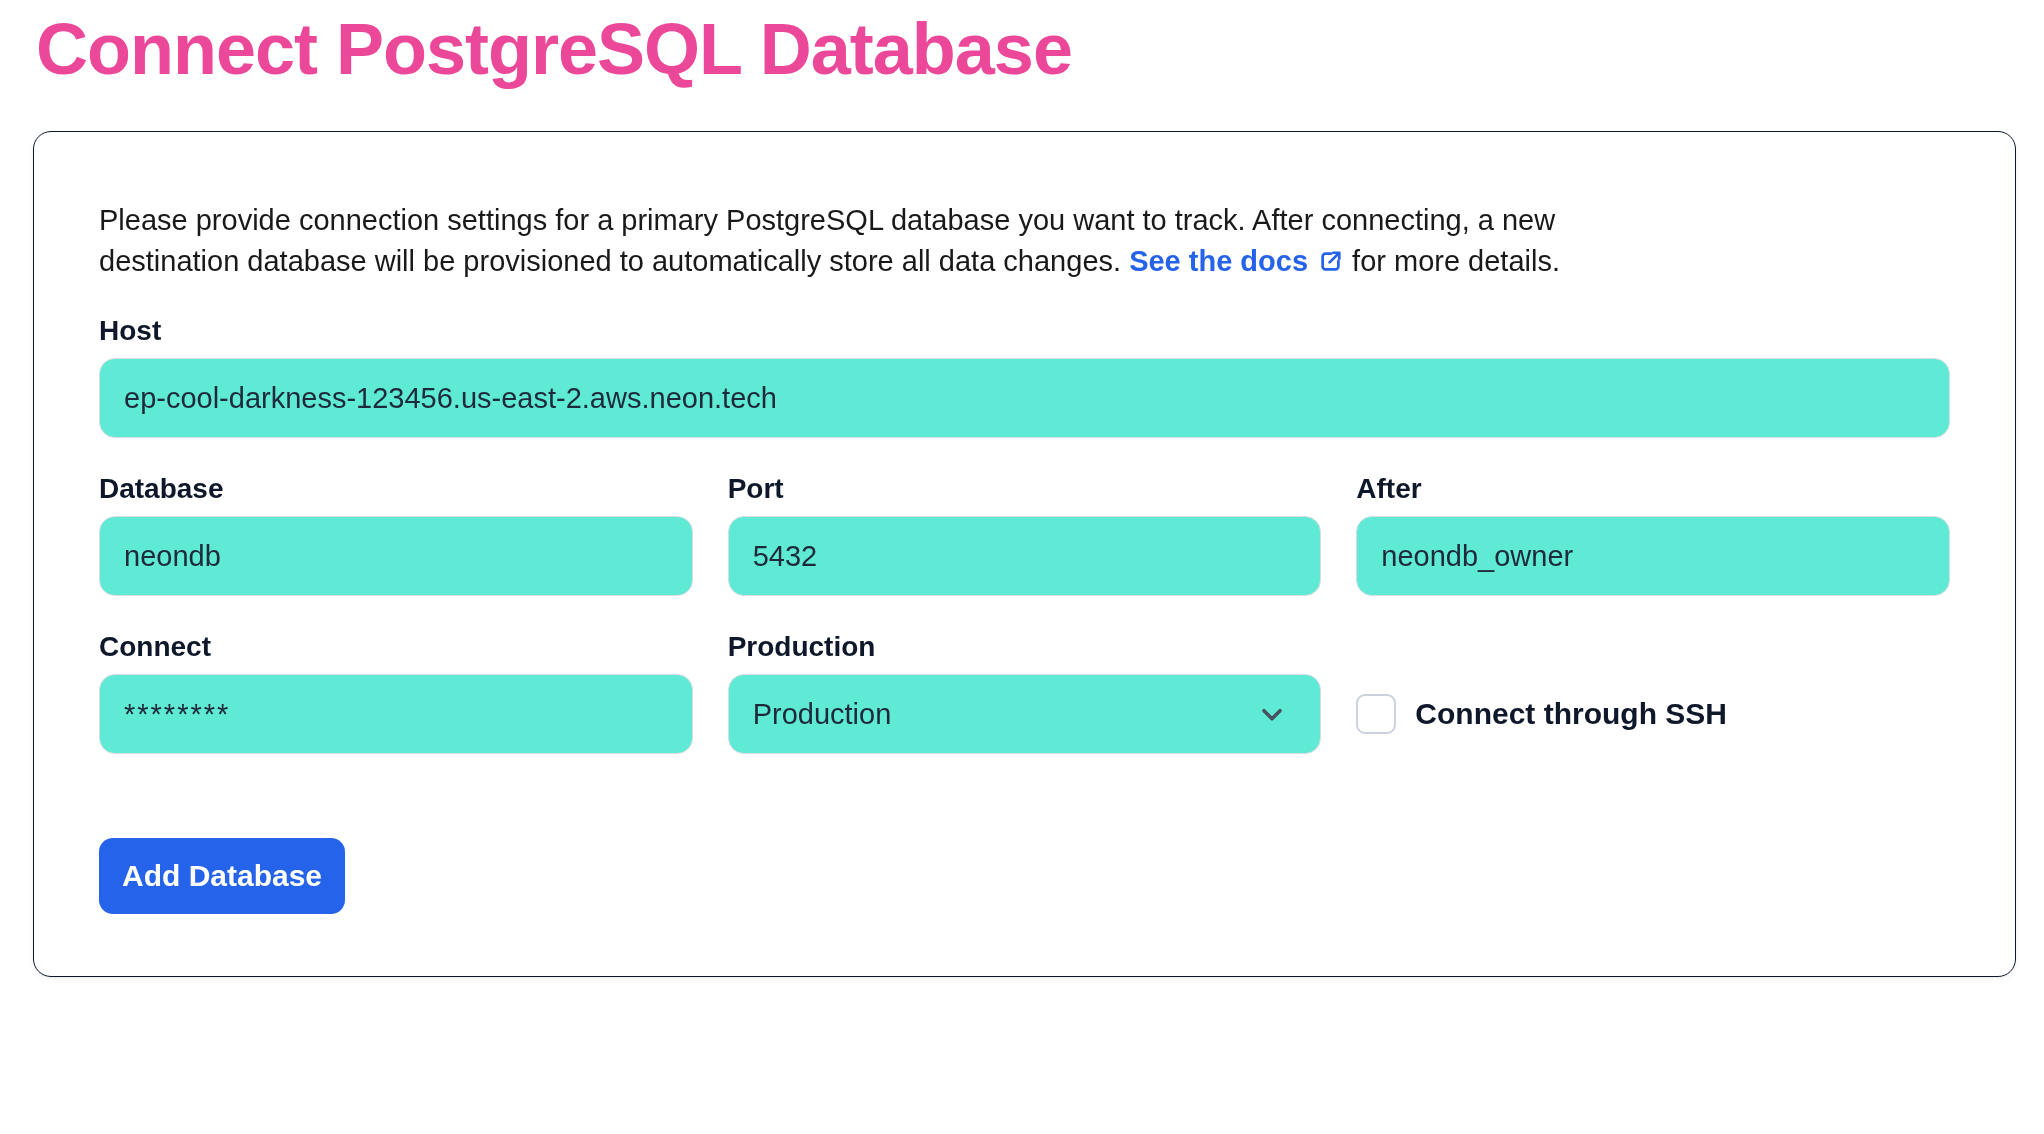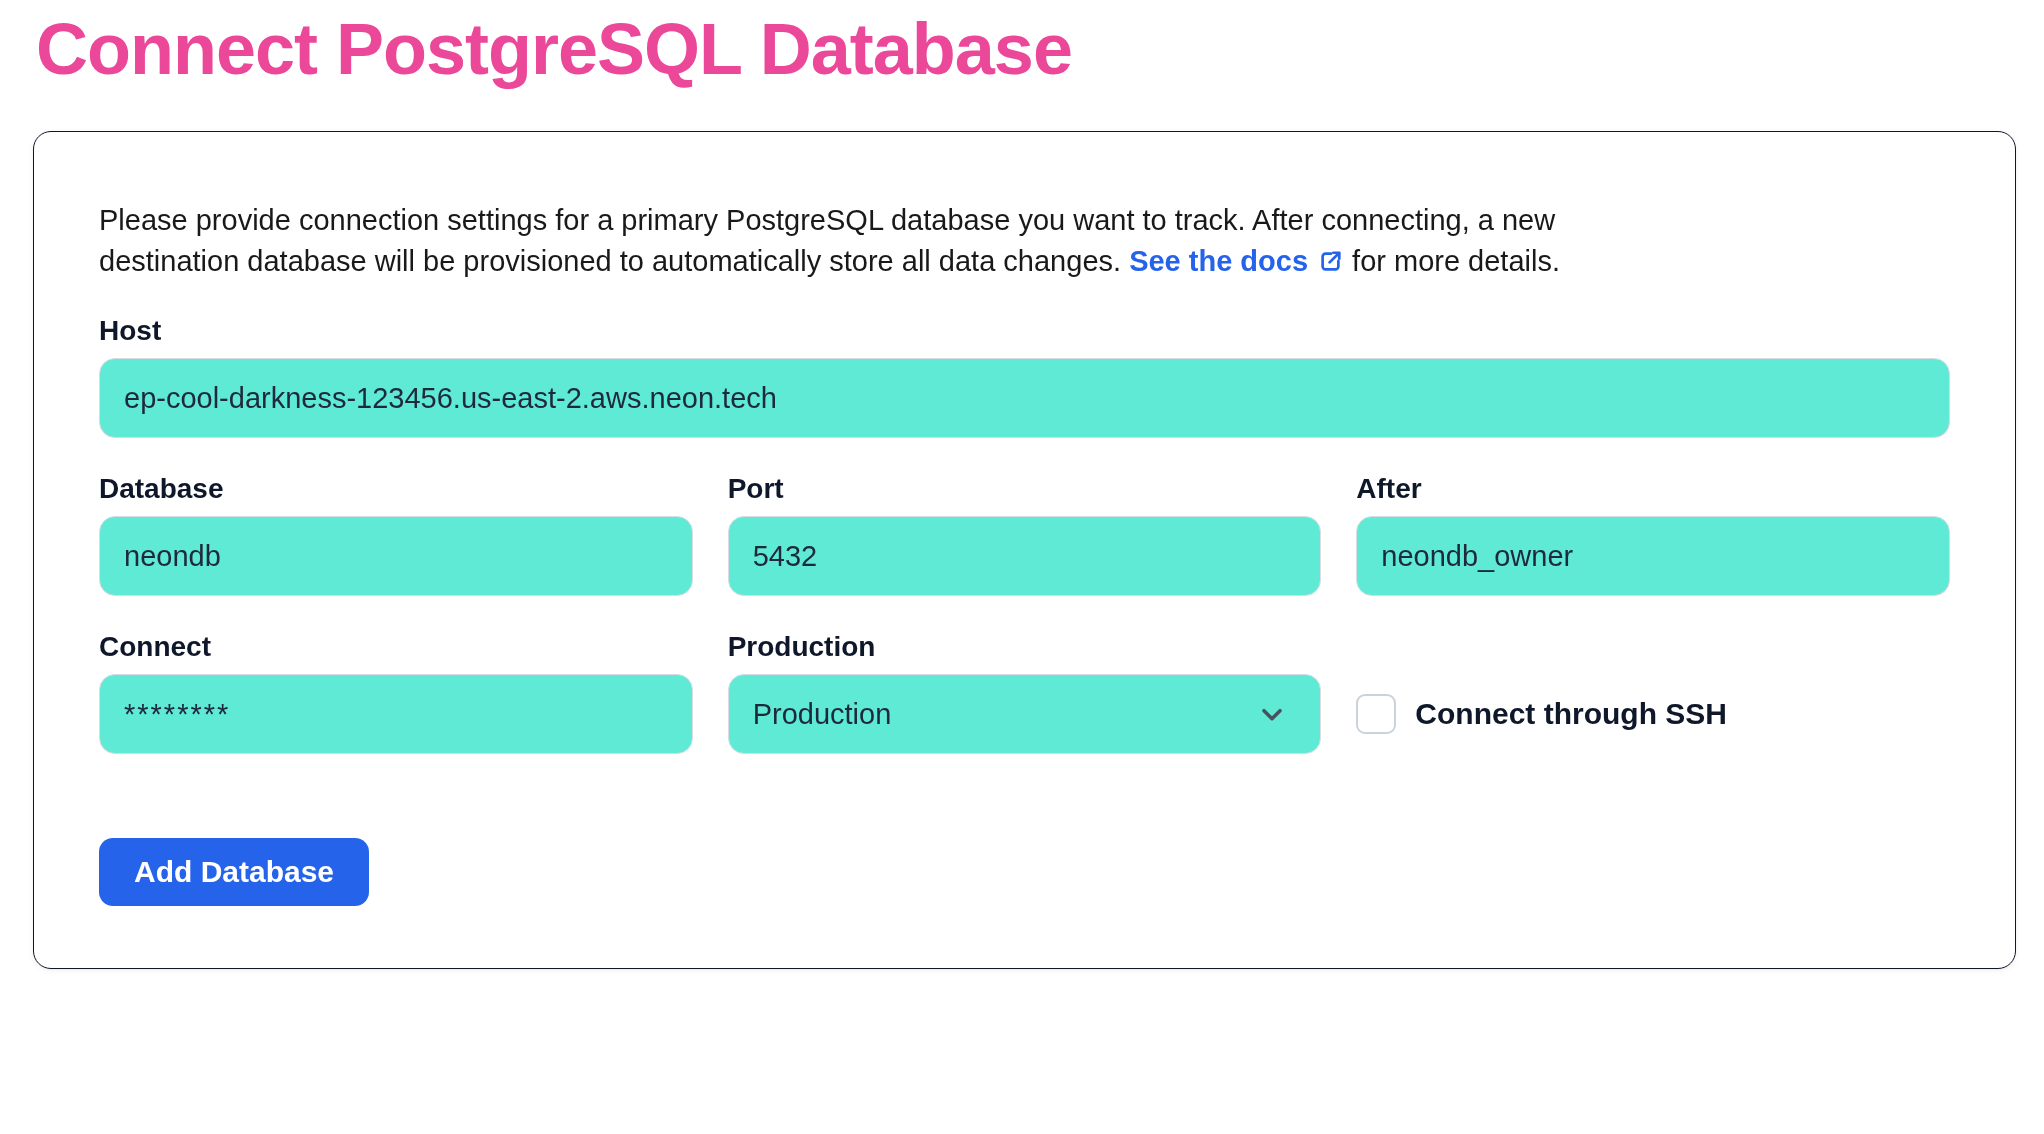--- a/index.html
+++ b/index.html
@@ -113,22 +113,22 @@
     background: #ffffff;
     cursor: pointer;
   }
   .ssh-text {
     font-size: 30px;
     font-weight: 700;
     color: #0f172a;
   }
   .btn-row { margin-top: 50px; }
   button.btn {
-    height: 68px;
-    padding: 0 35px;
+    height: 76px;
+    padding: 0 23px;
     border: none;
     border-radius: 14px;
     background: #2563eb;
     color: #ffffff;
     font-family: "Liberation Sans", "DejaVu Sans", sans-serif;
     font-size: 30px;
     font-weight: 700;
     cursor: pointer;
   }
 </style>

